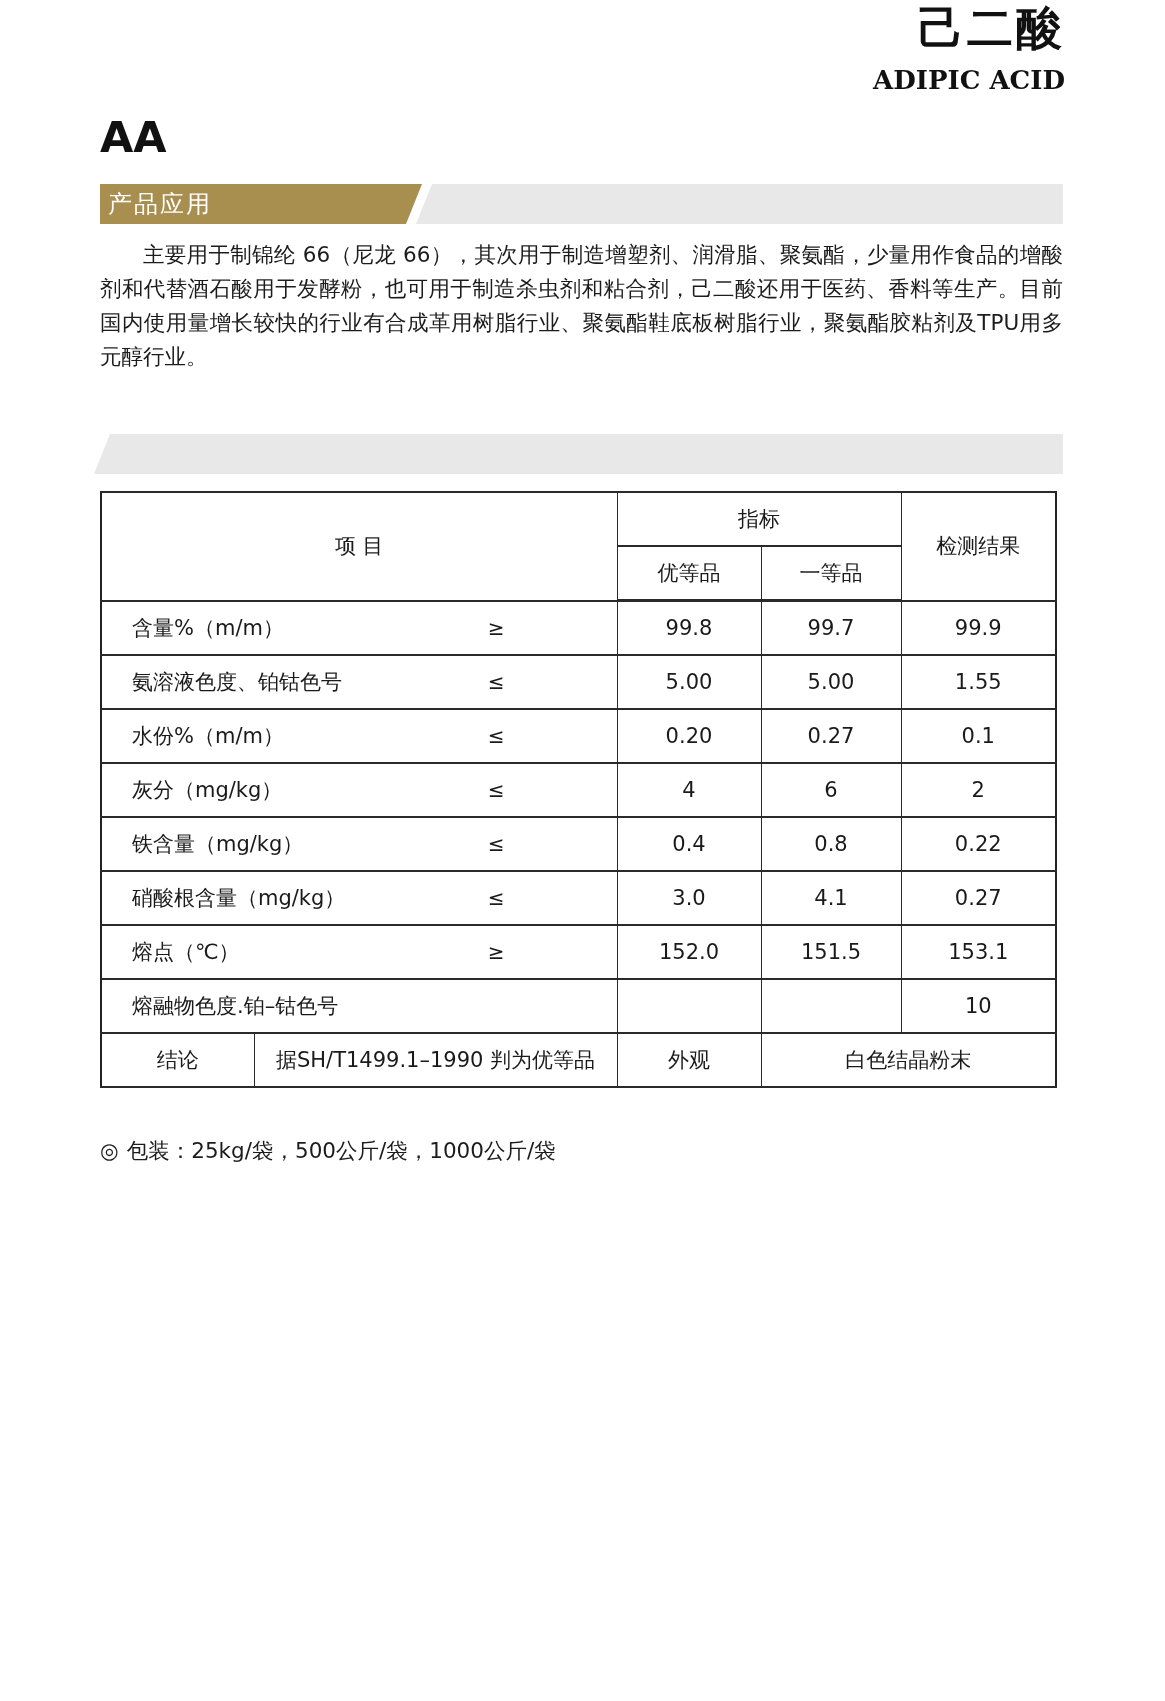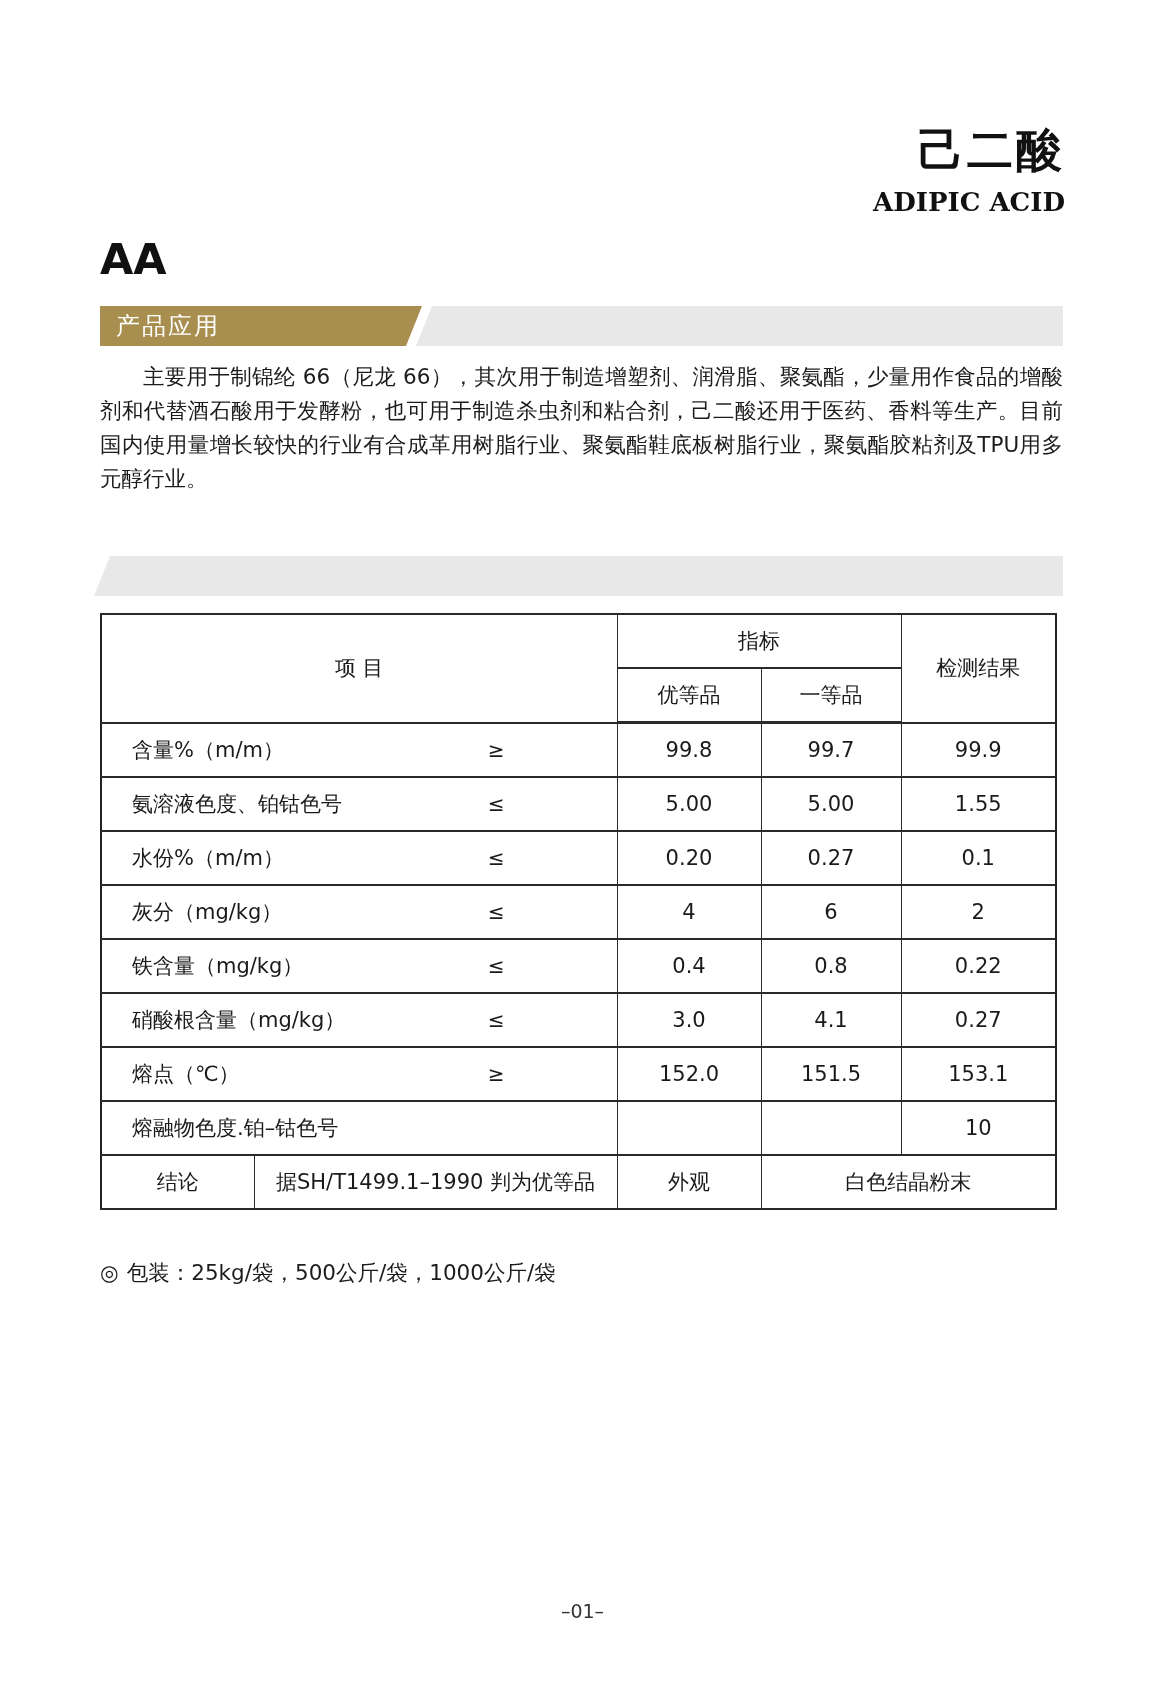--- a/index.html
+++ b/index.html
@@ -10,21 +10,20 @@
     height: 1701px;
     margin: 0 auto;
     background: #ffffff;
     font-family: "DejaVu Sans", sans-serif;
     color: #1a1a1a;
     overflow: hidden;
   }
   .content { padding: 0 100px 0 100px; width: 1165px; }
 
   .title-cn {
-    padding-top: 122px;
     text-align: right;
     font-size: 46px;
     line-height: 56px;
     font-weight: 600;
     letter-spacing: 3px;
     color: #111111;
   }
   .title-en {
     margin-top: 8px;
     text-align: right;
@@ -41,21 +40,21 @@
     font-weight: 700;
     color: #111111;
   }
 
   .section-bar { display: flex; height: 40px; margin-top: 22px; width: 963px; }
   .bar-gold {
     width: 322px;
     color: #ffffff;
     font-size: 24px;
     line-height: 40px;
-    padding-left: 16px;
+    padding-left: 8px;
     clip-path: polygon(0 0, 100% 0, calc(100% - 16px) 100%, 0 100%);
     letter-spacing: 2px;
   }
   .bar-gray {
     flex: 1;
     margin-left: -16px;
     clip-path: polygon(26px 0, 100% 0, 100% 100%, 10px 100%);
   }
   .section-bar.second { margin-top: 60px; }
 
@@ -255,14 +254,13 @@
         </tr>
       </tbody>
     </table>
 
     <p class="packaging">
       <span class="bullet">◎</span><span>包装：25kg/袋，500公斤/袋，1000公斤/袋</span>
     </p>
 
   </div>
 
-  <div class="footer">–01–</div>
 </div>
 
 </body></html>

